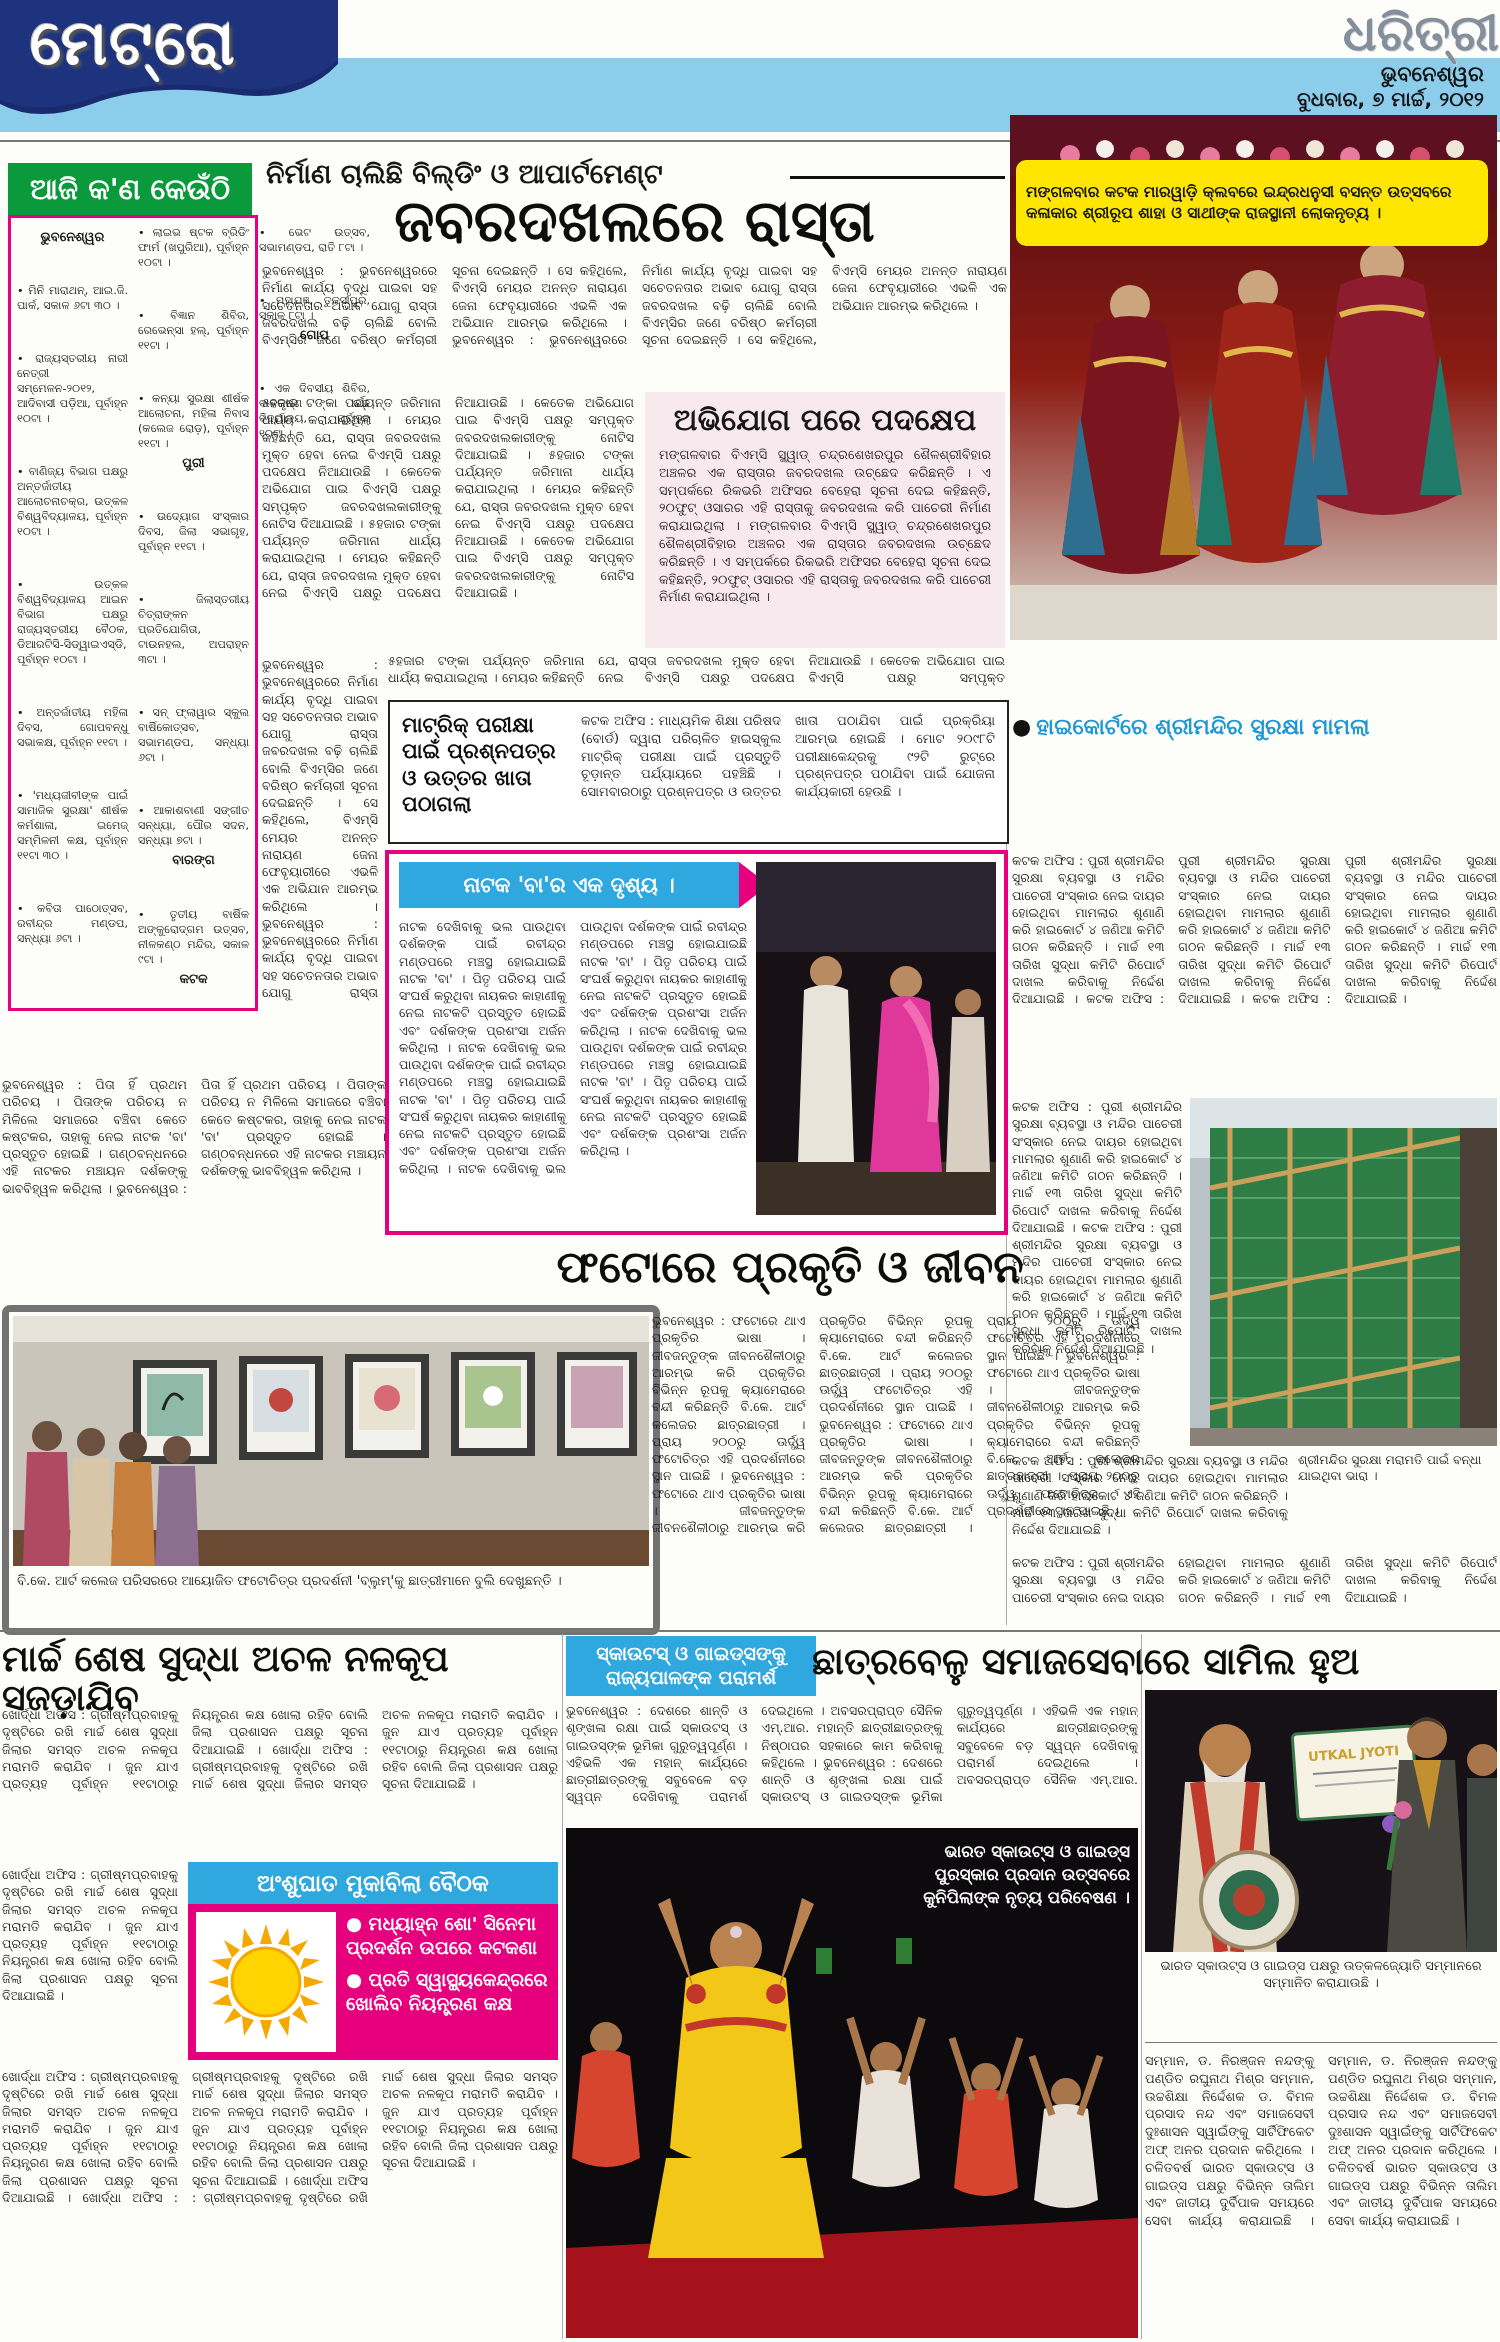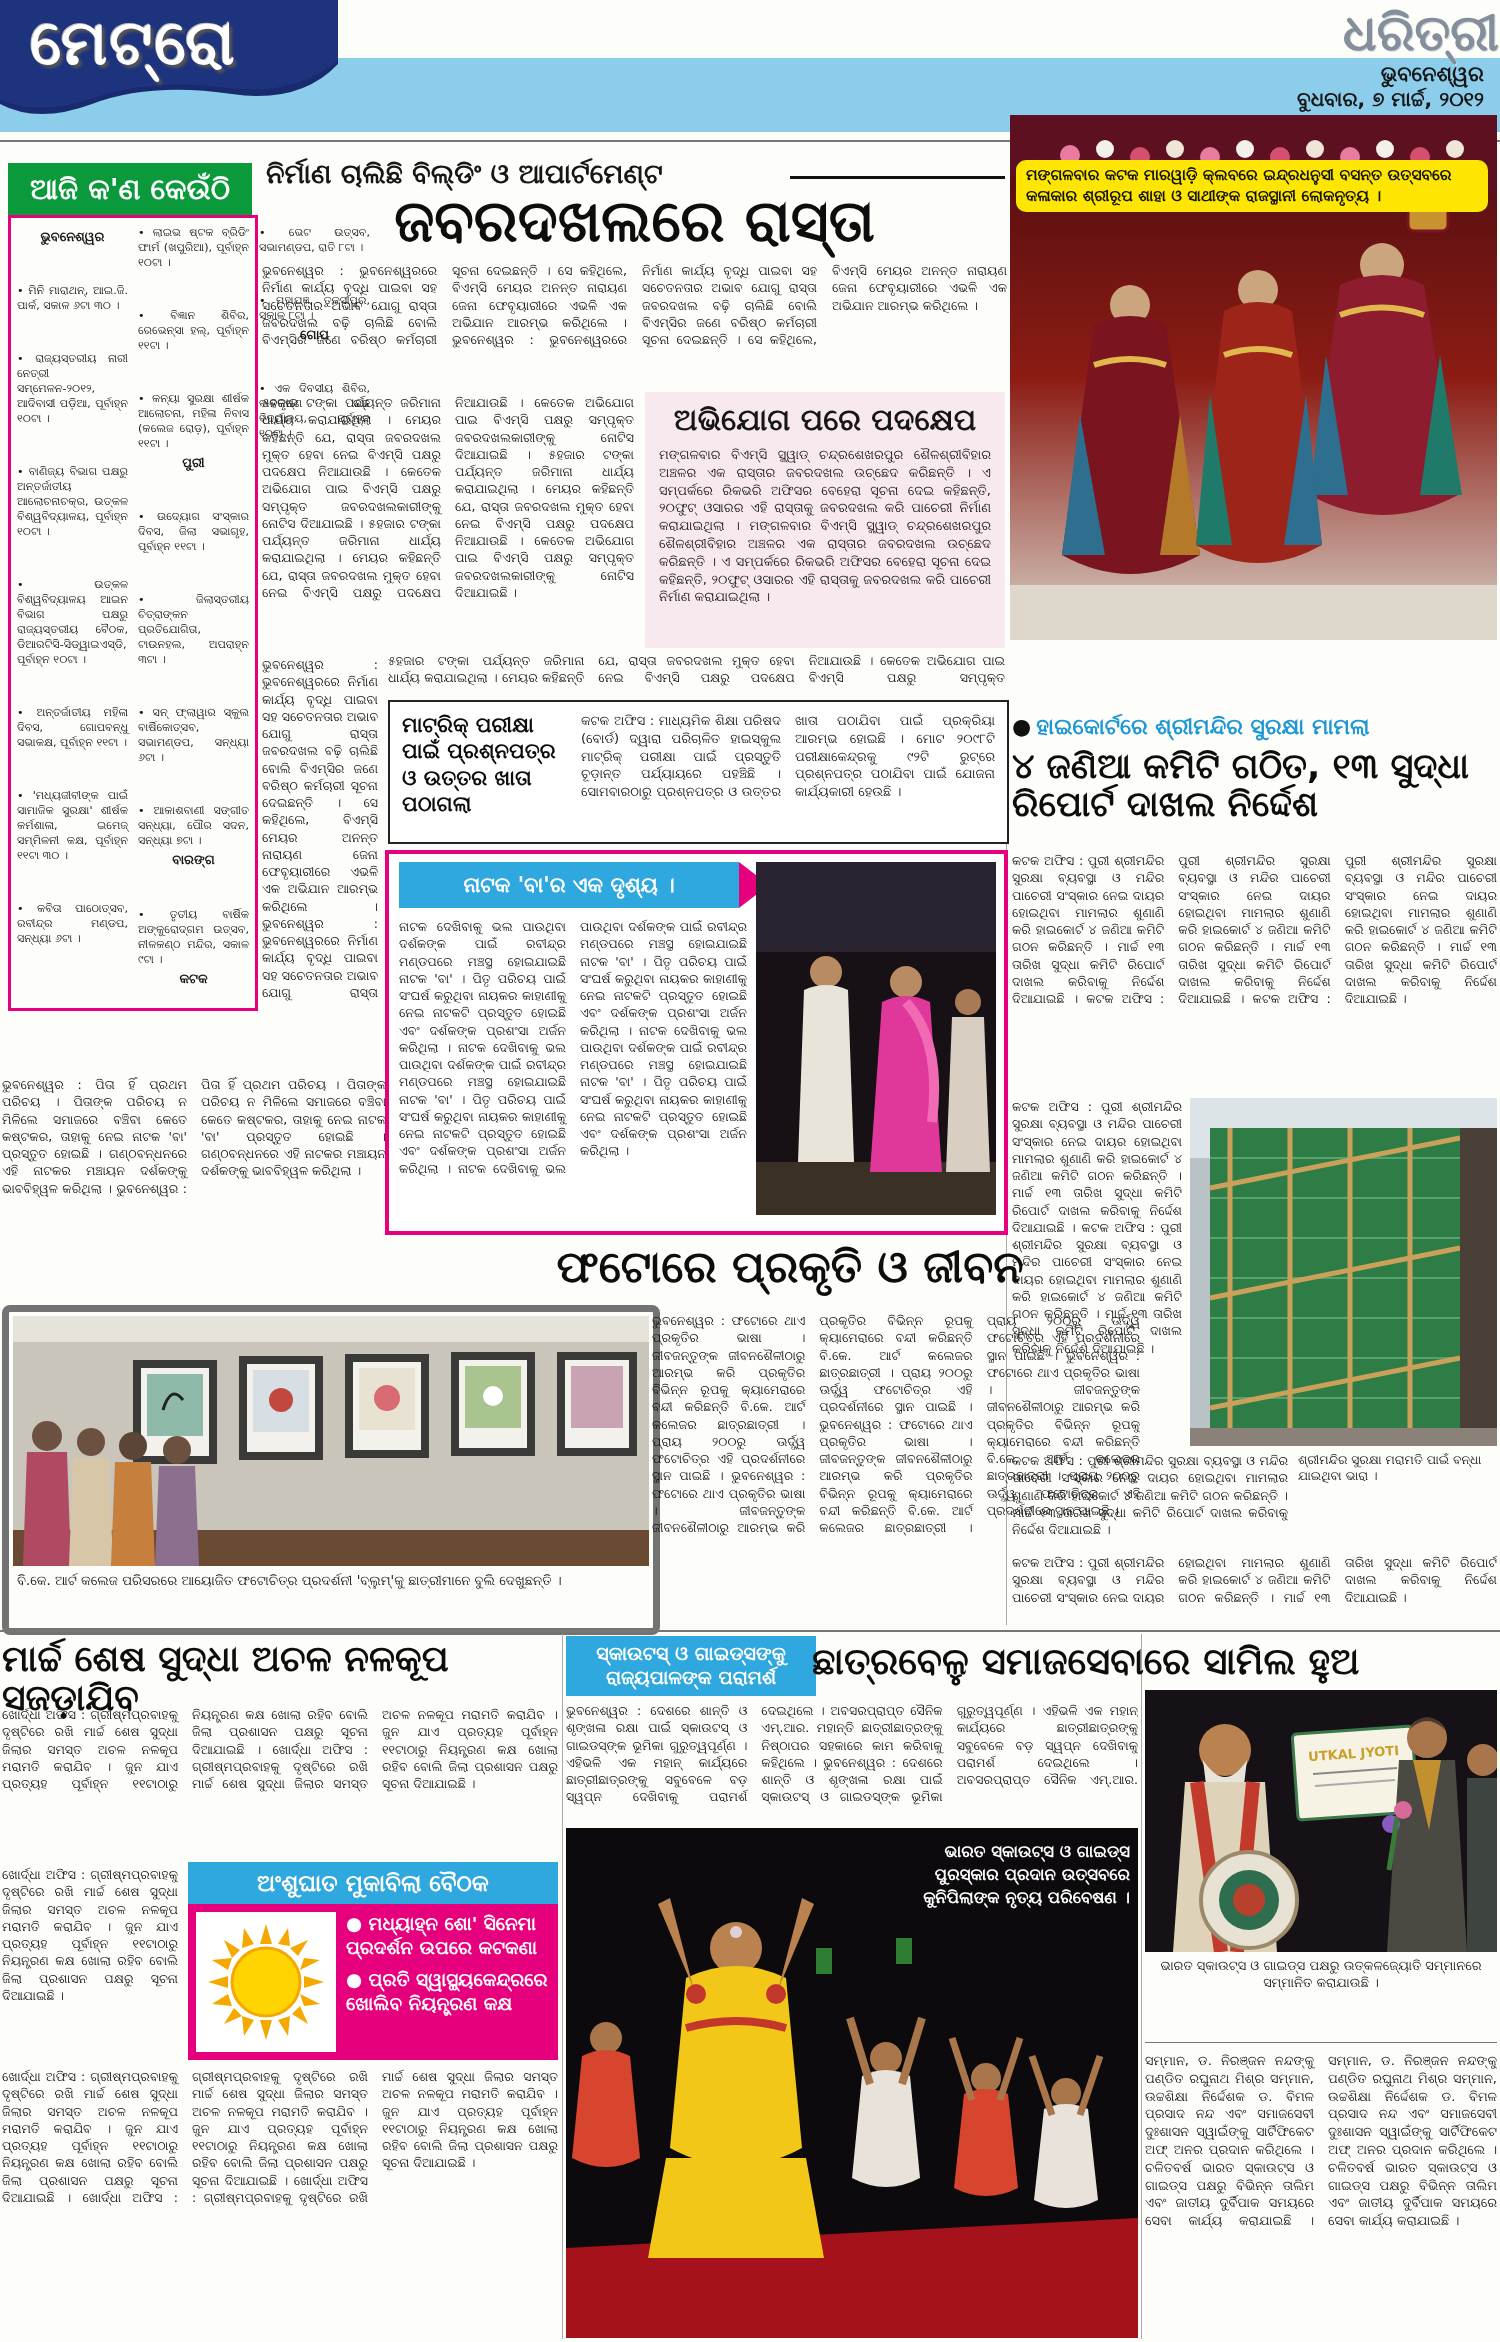--- a/index.html
+++ b/index.html
@@ -26,21 +26,21 @@
   .drama-box{border:4px solid #e6007e;background:#fff;}
   .blue-bar{background:#2fa7df;color:#fff;font-weight:800;font-size:21px;display:flex;
             align-items:center;justify-content:center;}
   .kicker-blue{color:#1e97d5;font-weight:800;font-size:22px;}
   .cap{font-size:13.2px;line-height:1.3;font-weight:500;}
   .sun-head{background:#2fa7df;color:#fff;font-weight:800;font-size:23px;display:flex;
             align-items:center;justify-content:center;}
   .sun-body{background:#e6007e;display:flex;gap:10px;padding:8px;}
   .sun-bullets{color:#fff;font-weight:800;font-size:18.5px;line-height:1.3;}
   .yellow-cap{background:#ffe600;border-radius:10px;color:#111;font-weight:700;
-              font-size:15.5px;line-height:1.35;padding:5px 10px;}
+              font-size:15.5px;line-height:1.35;padding:22px 10px;}
   .photo{overflow:hidden;background:#222;}
   svg{display:block;}
 </style>
 </head>
 <body>
 
 <div class="page">
 
   <div class="abs band" style="left:0;top:58px;width:1500px;height:74px;"></div>
   <svg class="abs" style="left:0;top:0;" width="340" height="138" viewBox="0 0 340 138">
@@ -139,21 +139,20 @@
       <path d="M214,240 Q248,228 282,240" stroke="#e0b84e" stroke-width="6" fill="none"></path>
       <rect x="0" y="470" width="487" height="55" fill="#ded8cc"></rect>
     </svg>
   </div>
   <div class="abs yellow-cap" style="left:1016px;top:160px;width:452px;">ମଙ୍ଗଳବାର କଟକ ମାରୱାଡ଼ି କ୍ଲବରେ ଇନ୍ଦ୍ରଧନୁସୀ ବସନ୍ତ ଉତ୍ସବରେ କଳାକାର ଶ୍ରୀରୂପ ଶାହା ଓ ସାଥୀଙ୍କ ରାଜସ୍ଥାନୀ ଲୋକନୃତ୍ୟ ।</div>
 
   <div class="abs" style="left:1012px;top:714px;width:485px;">
     <span style="color:#111;font-size:22px;">●</span>
     <span class="kicker-blue">ହାଇକୋର୍ଟରେ ଶ୍ରୀମନ୍ଦିର ସୁରକ୍ଷା ମାମଲା</span>
   </div>
-  <div class="abs hl" style="left:1012px;top:748px;width:485px;font-size:35px;">୪ ଜଣିଆ କମିଟି ଗଠିତ, ୧୩ ସୁଦ୍ଧା ରିପୋର୍ଟ ଦାଖଲ ନିର୍ଦ୍ଦେଶ</div>
   <div class="abs txt c3" style="left:1012px;top:852px;width:485px;height:240px;">କଟକ ଅଫିସ : ପୁରୀ ଶ୍ରୀମନ୍ଦିର ସୁରକ୍ଷା ବ୍ୟବସ୍ଥା ଓ ମନ୍ଦିର ପାଚେରୀ ସଂସ୍କାର ନେଇ ଦାୟର ହୋଇଥିବା ମାମଲାର ଶୁଣାଣି କରି ହାଇକୋର୍ଟ ୪ ଜଣିଆ କମିଟି ଗଠନ କରିଛନ୍ତି । ମାର୍ଚ୍ଚ ୧୩ ତାରିଖ ସୁଦ୍ଧା କମିଟି ରିପୋର୍ଟ ଦାଖଲ କରିବାକୁ ନିର୍ଦ୍ଦେଶ ଦିଆଯାଇଛି । କଟକ ଅଫିସ : ପୁରୀ ଶ୍ରୀମନ୍ଦିର ସୁରକ୍ଷା ବ୍ୟବସ୍ଥା ଓ ମନ୍ଦିର ପାଚେରୀ ସଂସ୍କାର ନେଇ ଦାୟର ହୋଇଥିବା ମାମଲାର ଶୁଣାଣି କରି ହାଇକୋର୍ଟ ୪ ଜଣିଆ କମିଟି ଗଠନ କରିଛନ୍ତି । ମାର୍ଚ୍ଚ ୧୩ ତାରିଖ ସୁଦ୍ଧା କମିଟି ରିପୋର୍ଟ ଦାଖଲ କରିବାକୁ ନିର୍ଦ୍ଦେଶ ଦିଆଯାଇଛି । କଟକ ଅଫିସ : ପୁରୀ ଶ୍ରୀମନ୍ଦିର ସୁରକ୍ଷା ବ୍ୟବସ୍ଥା ଓ ମନ୍ଦିର ପାଚେରୀ ସଂସ୍କାର ନେଇ ଦାୟର ହୋଇଥିବା ମାମଲାର ଶୁଣାଣି କରି ହାଇକୋର୍ଟ ୪ ଜଣିଆ କମିଟି ଗଠନ କରିଛନ୍ତି । ମାର୍ଚ୍ଚ ୧୩ ତାରିଖ ସୁଦ୍ଧା କମିଟି ରିପୋର୍ଟ ଦାଖଲ କରିବାକୁ ନିର୍ଦ୍ଦେଶ ଦିଆଯାଇଛି ।</div>
   <div class="abs txt" style="left:1012px;top:1098px;width:170px;height:348px;">କଟକ ଅଫିସ : ପୁରୀ ଶ୍ରୀମନ୍ଦିର ସୁରକ୍ଷା ବ୍ୟବସ୍ଥା ଓ ମନ୍ଦିର ପାଚେରୀ ସଂସ୍କାର ନେଇ ଦାୟର ହୋଇଥିବା ମାମଲାର ଶୁଣାଣି କରି ହାଇକୋର୍ଟ ୪ ଜଣିଆ କମିଟି ଗଠନ କରିଛନ୍ତି । ମାର୍ଚ୍ଚ ୧୩ ତାରିଖ ସୁଦ୍ଧା କମିଟି ରିପୋର୍ଟ ଦାଖଲ କରିବାକୁ ନିର୍ଦ୍ଦେଶ ଦିଆଯାଇଛି । କଟକ ଅଫିସ : ପୁରୀ ଶ୍ରୀମନ୍ଦିର ସୁରକ୍ଷା ବ୍ୟବସ୍ଥା ଓ ମନ୍ଦିର ପାଚେରୀ ସଂସ୍କାର ନେଇ ଦାୟର ହୋଇଥିବା ମାମଲାର ଶୁଣାଣି କରି ହାଇକୋର୍ଟ ୪ ଜଣିଆ କମିଟି ଗଠନ କରିଛନ୍ତି । ମାର୍ଚ୍ଚ ୧୩ ତାରିଖ ସୁଦ୍ଧା କମିଟି ରିପୋର୍ଟ ଦାଖଲ କରିବାକୁ ନିର୍ଦ୍ଦେଶ ଦିଆଯାଇଛି ।</div>
   <div class="abs photo" style="left:1190px;top:1098px;width:307px;height:348px;">
     <svg width="307" height="348" viewBox="0 0 307 348">
       <rect width="307" height="348" fill="#b9c2c6"></rect>
       <rect x="0" y="0" width="307" height="60" fill="#dde4e7"></rect>
       <rect x="20" y="30" width="250" height="318" fill="#2f7d46"></rect>
       <g stroke="#58a36a" stroke-width="2">
         <line x1="20" y1="60" x2="270" y2="60"></line>
           <line x1="20" y1="100" x2="270" y2="100"></line>

